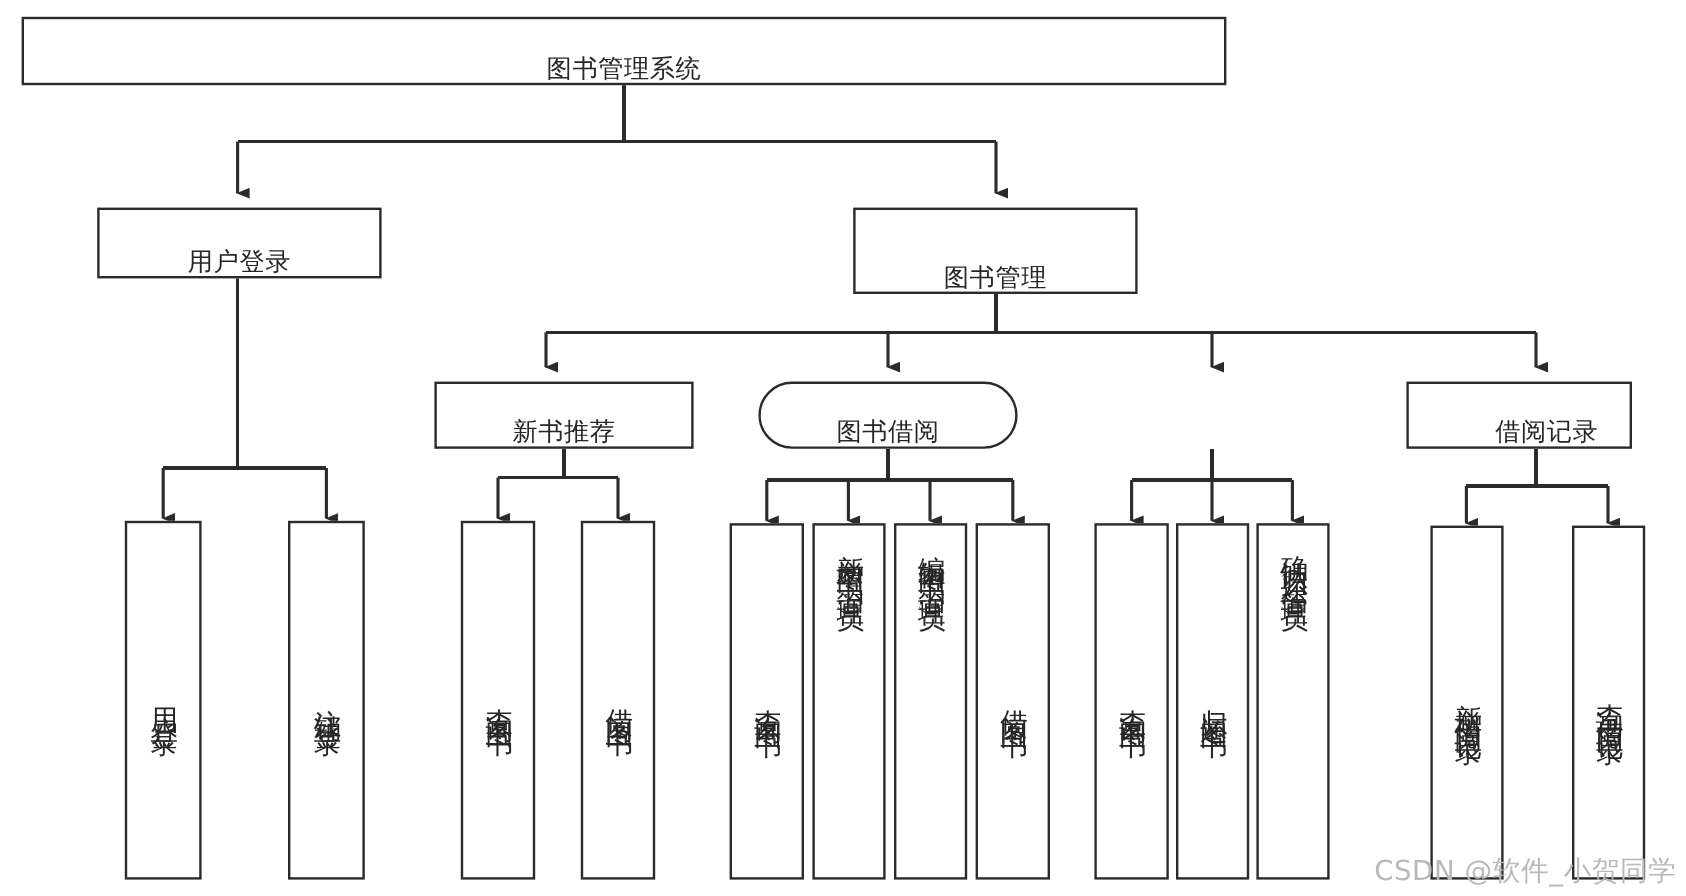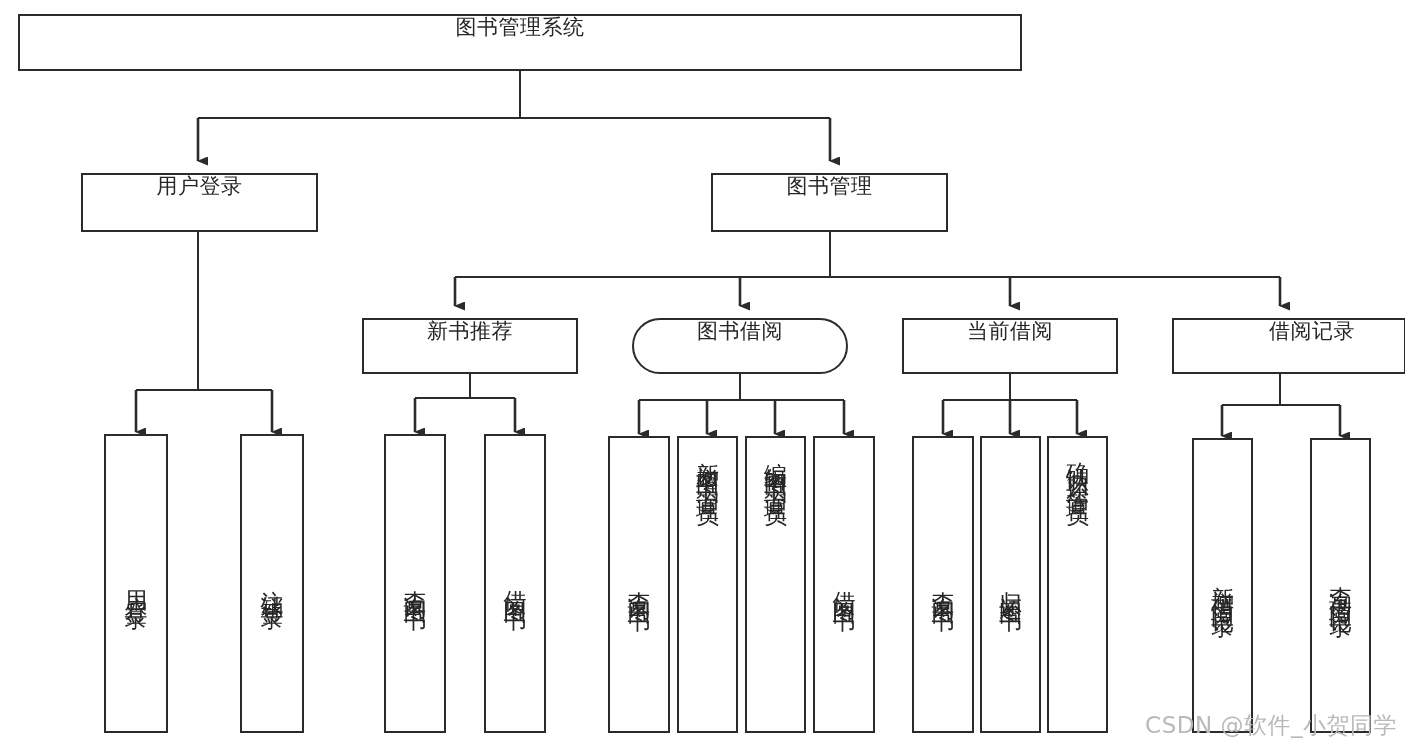--- a/index.html
+++ b/index.html
@@ -23,21 +23,21 @@
     top: 0;
     width: 1405px;
     height: 747px;
   }
   .node {
     position: absolute;
     box-sizing: border-box;
     border: 2px solid #2b2b2b;
     background: #ffffff;
     display: flex;
-    align-items: flex-start;
+    align-items: flex-end;
     justify-content: center;
     color: #262626;
     z-index: 2;
   }
   .node-label {
     display: block;
     text-align: center;
     line-height: 1.08;
     letter-spacing: 0.5px;
     color: #262626;
@@ -152,37 +152,34 @@
   </svg>
 
   <div class="node horiz" style="left:18px; top:14px; width:1004px; height:57px;">
     <span class="node-label">图书管理系统</span>
   </div>
 
   <div class="node horiz" style="left:81px; top:173px; width:237px; height:59px;">
     <span class="node-label">用户登录</span>
   </div>
 
-  <div class="node horiz" style="left:711px; top:173px; width:237px; height:59px;">
+  <div class="node horiz" style="left:711px; top:173px; width:237px; height:72px;">
     <span class="node-label">图书管理</span>
   </div>
 
   <div class="node horiz" style="left:362px; top:318px; width:216px; height:56px;">
     <span class="node-label">新书推荐</span>
   </div>
 
   <div class="node horiz" style="left:632px; top:318px; width:216px; height:56px;border-radius:28px;">
     <span class="node-label">图书借阅</span>
   </div>
 
-  <div class="node horiz" style="left:902px; top:318px; width:216px; height:56px;">
-    <span class="node-label">当前借阅</span>
-  </div>
-
-  <div class="node horiz" style="left:1172px; top:318px; width:234px; height:56px;padding-left:46px;">
+
+  <div class="node horiz" style="left:1172px; top:318px; width:188px; height:56px;padding-left:46px;">
     <span class="node-label">借阅记录</span>
   </div>
 
   <div class="node vert" style="left:104px; top:434px; width:64px; height:299px;">
     <span class="node-label">用户登录</span>
   </div>
 
   <div class="node vert" style="left:240px; top:434px; width:64px; height:299px;">
     <span class="node-label">注销登录</span>
   </div>

